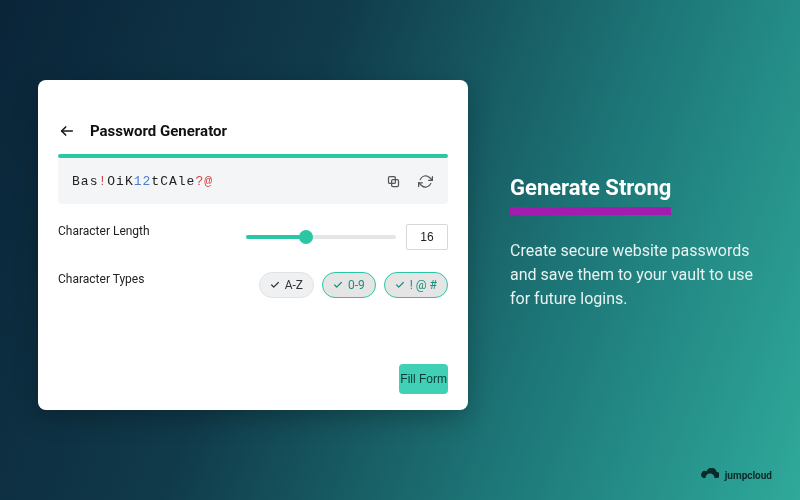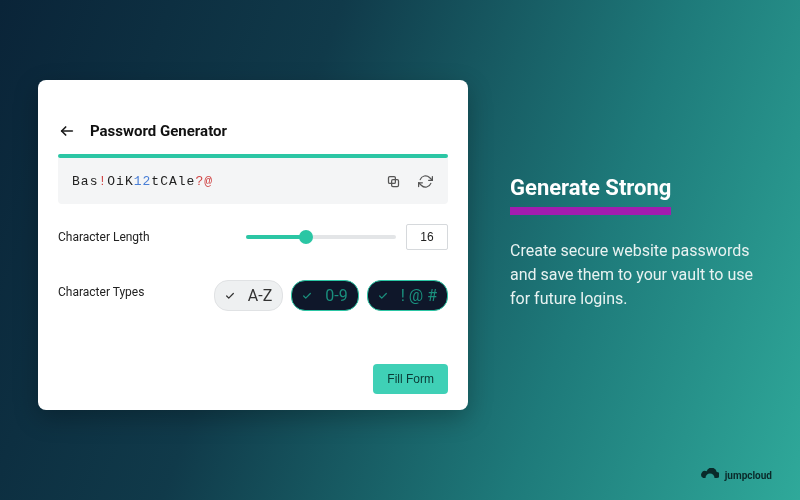--- a/index.html
+++ b/index.html
@@ -69,21 +69,20 @@
     gap: 14px;
     color: #555;
   }
   .icon-btn {
     width: 18px; height: 18px;
     display: flex; align-items: center; justify-content: center;
     cursor: pointer;
   }
   .row {
     display: flex;
-    align-items: center;
     margin-bottom: 22px;
   }
   .row-label {
     font-size: 12px;
     color: #222;
     flex-shrink: 0;
   }
   .spacer { flex: 1; }
   .slider-wrap {
     display: flex;
@@ -125,55 +124,54 @@
     font-size: 12px;
     color: #222;
   }
   .chips {
     display: flex;
     gap: 8px;
   }
   .chip {
     display: flex;
     align-items: center;
-    gap: 13px;
+    gap: 5px;
     padding: 5px 10px;
     border-radius: 14px;
-    font-size: 16px;
+    font-size: 12px;
     cursor: pointer;
     border: 1px solid transparent;
-    margin-top: 8px;
   }
   .chip.neutral {
     background: #eef0f1;
     color: #333;
     border-color: #e0e2e4;
   }
   .chip.active {
-    background: #0f172a;
+    background: #e5e5e5;
     color: #1a8f7d;
     border: 1.5px solid #2bc6a4;
   }
   .chip .check {
     width: 10px; height: 10px;
     display: inline-flex; align-items: center; justify-content: center;
   }
   .card-footer {
     margin-top: auto;
     display: flex;
     justify-content: flex-end;
   }
   .fill-btn {
     background: #3fd0b6;
     color: #0a3b36;
     font-size: 12px;
     font-weight: 500;
     border: none;
     border-radius: 4px;
-    padding: 8px 14px;
+    padding: 8px 1px;
     cursor: pointer;
   }
 
   .promo {
     position: absolute;
     left: 510px;
     top: 170px;
     width: 260px;
     color: #fff;
   }

